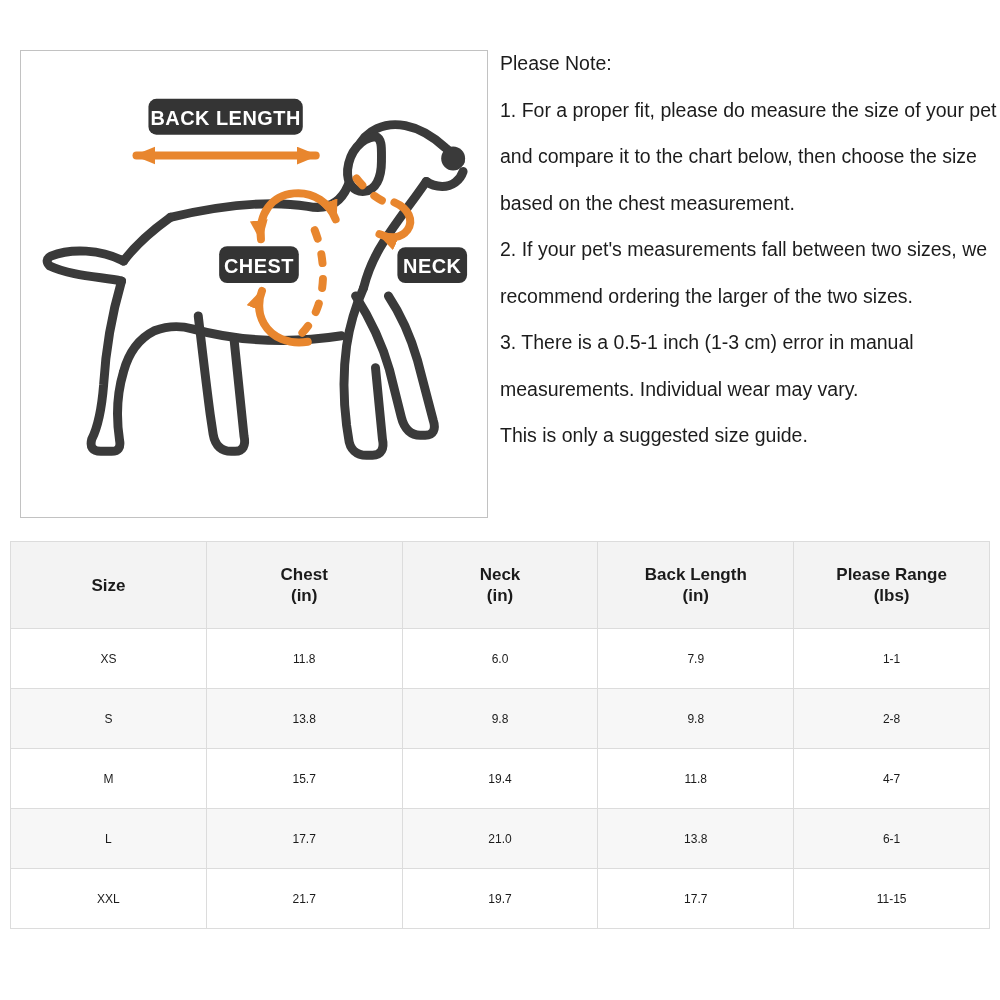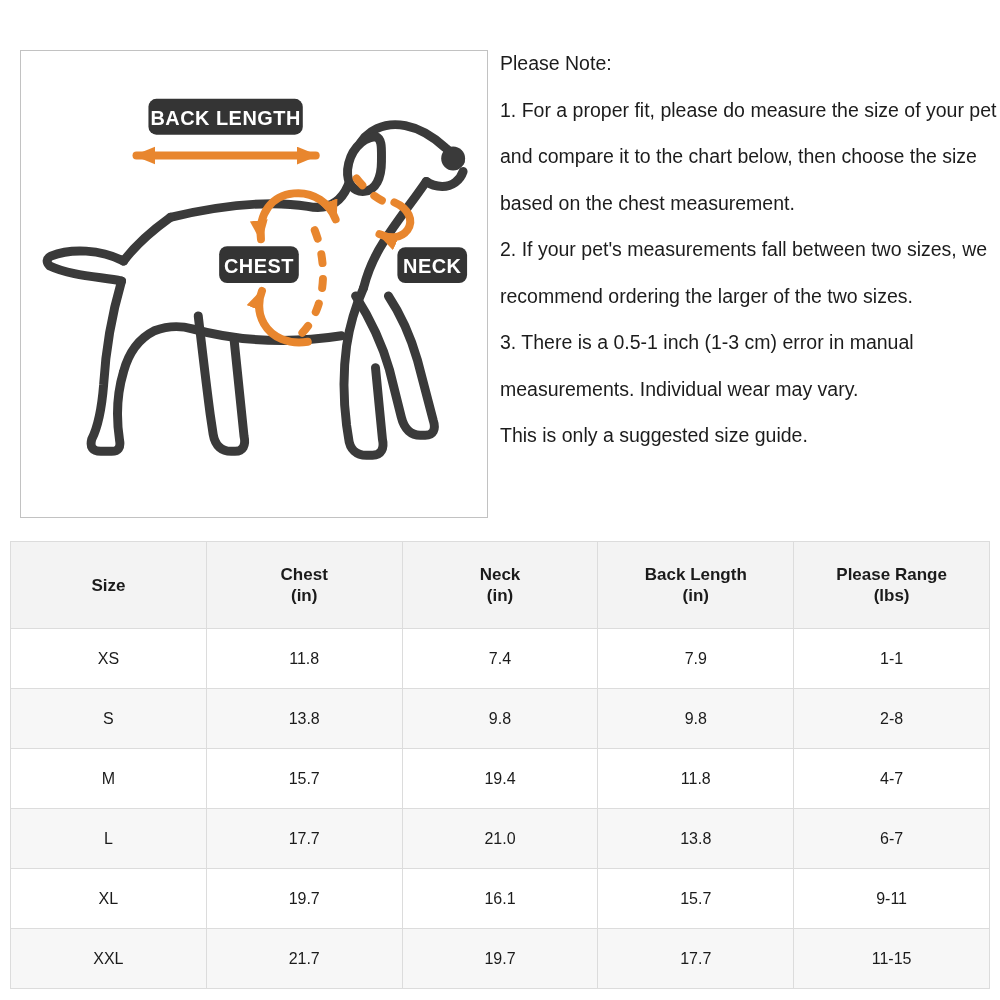--- a/index.html
+++ b/index.html
@@ -50,21 +50,21 @@
   .size-table thead th {
     height: 87px;
     background: #f3f3f3;
     font-size: 17px;
     font-weight: bold;
     line-height: 21px;
   }
   .size-table thead th .unit { display: block; font-weight: bold; }
   .size-table tbody td {
     height: 60px;
-    font-size: 16px;
+    font-size: 12px;
     font-weight: normal;
     background: #ffffff;
   }
   .size-table tbody tr:nth-child(even) td { background: #f7f7f7; }
 </style>
 </head>
 <body>
 
 <div class="diagram-box">
   <svg viewBox="0 0 468 468">
@@ -153,21 +153,21 @@
       <th>
         <span>Please Range</span>
         <span class="unit">(lbs)</span>
       </th>
     </tr>
   </thead>
   <tbody>
     <tr>
       <td>XS</td>
       <td>11.8</td>
-      <td>7.4</td>
+      <td>6.0</td>
       <td>7.9</td>
       <td>1-1</td>
     </tr>
     <tr>
       <td>S</td>
       <td>13.8</td>
       <td>9.8</td>
       <td>9.8</td>
       <td>2-8</td>
     </tr>
@@ -176,28 +176,21 @@
       <td>15.7</td>
       <td>19.4</td>
       <td>11.8</td>
       <td>4-7</td>
     </tr>
     <tr>
       <td>L</td>
       <td>17.7</td>
       <td>21.0</td>
       <td>13.8</td>
-      <td>6-7</td>
-    </tr>
-    <tr>
-      <td>XL</td>
-      <td>19.7</td>
-      <td>16.1</td>
-      <td>15.7</td>
-      <td>9-11</td>
+      <td>6-1</td>
     </tr>
     <tr>
       <td>XXL</td>
       <td>21.7</td>
       <td>19.7</td>
       <td>17.7</td>
       <td>11-15</td>
     </tr>
   </tbody>
 </table>

